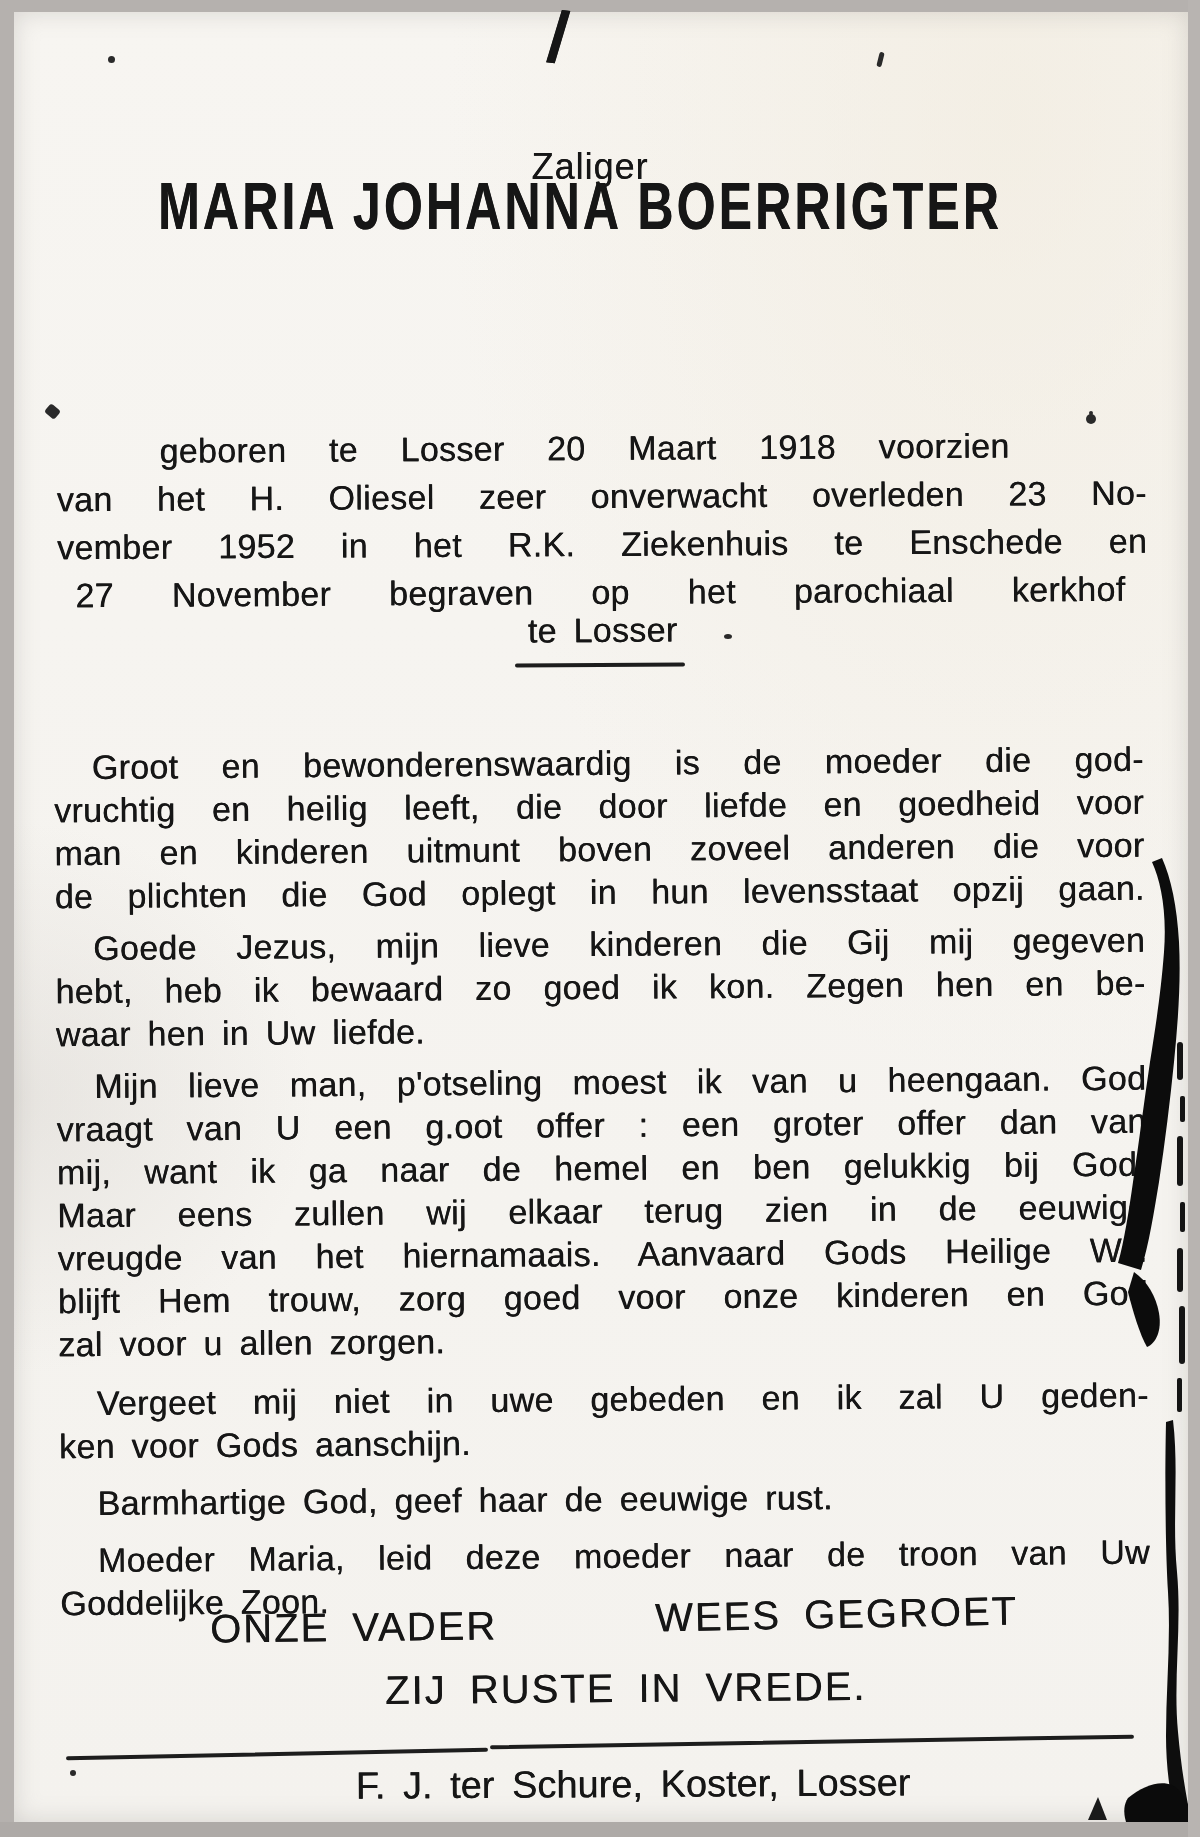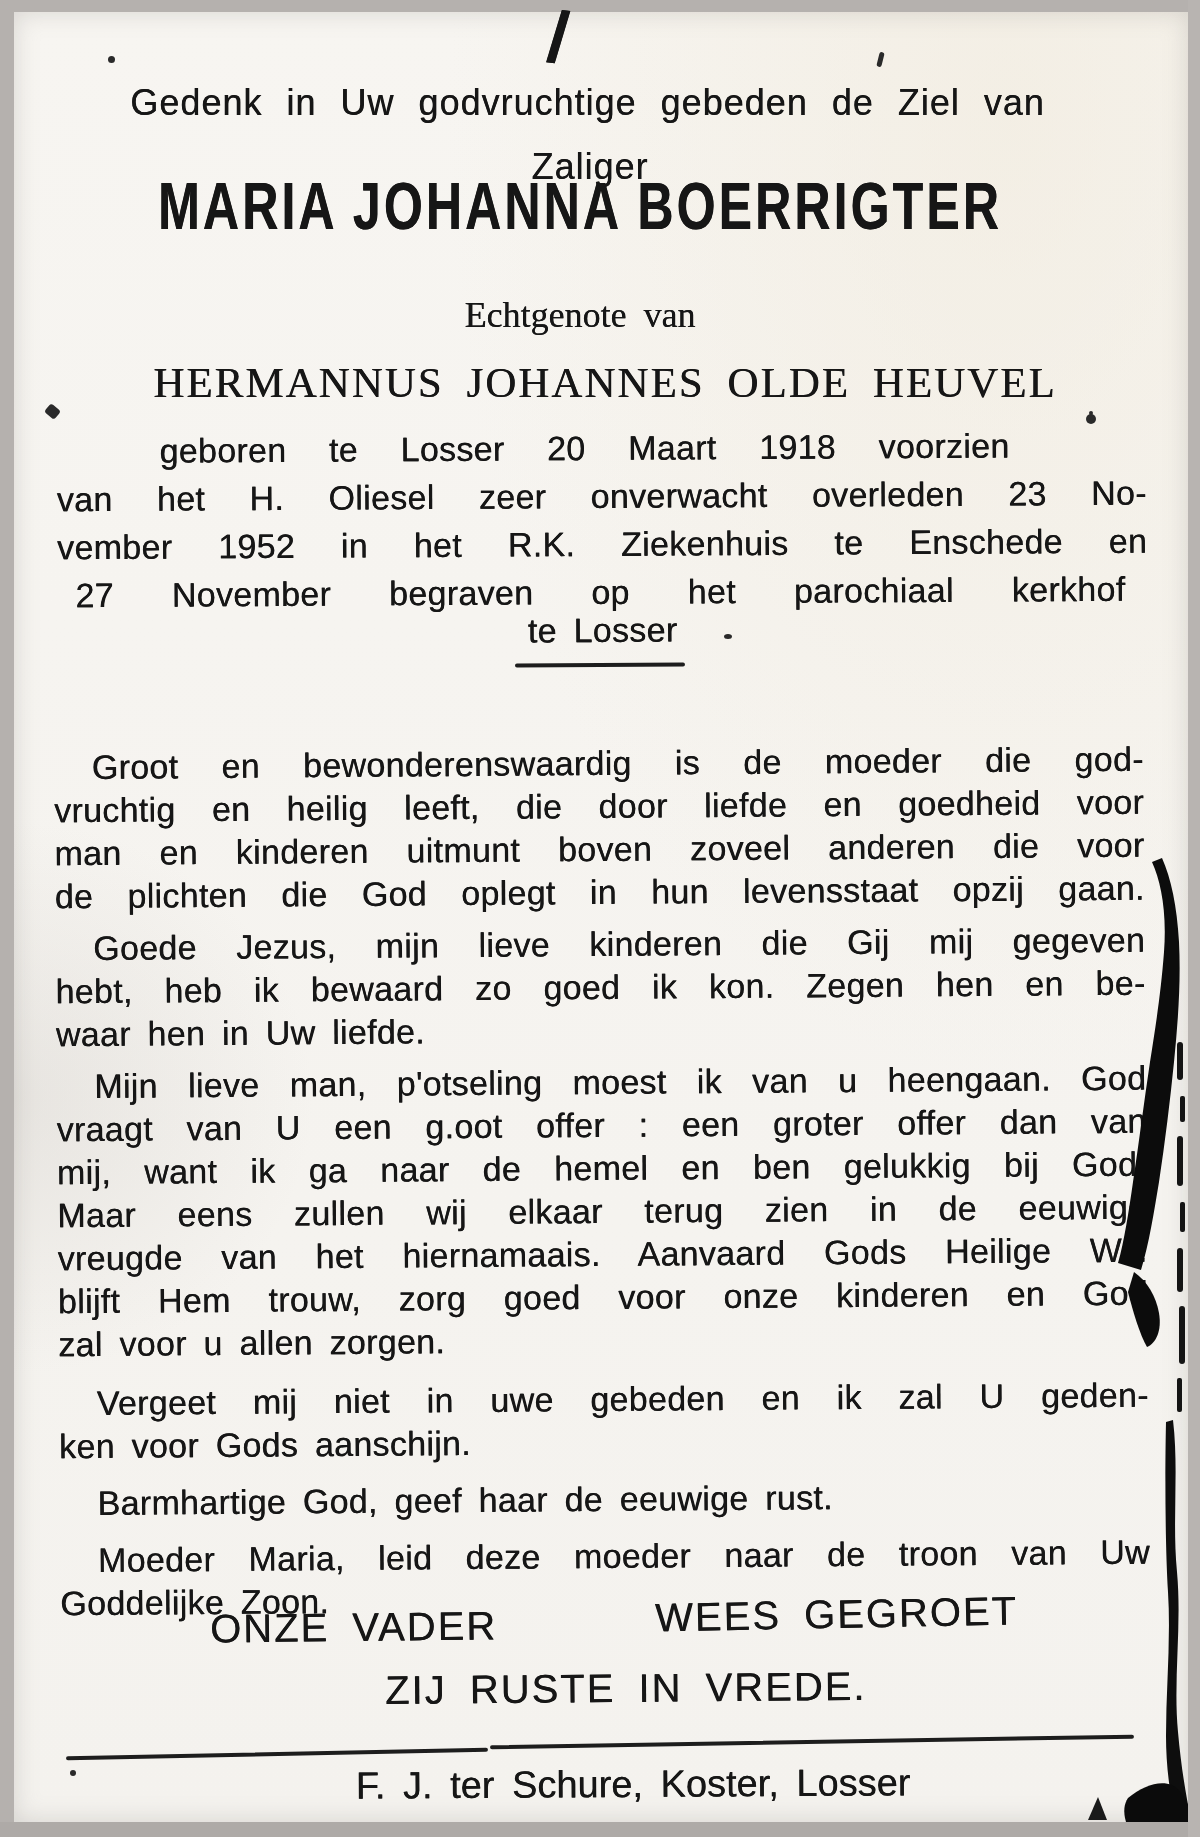--- a/index.html
+++ b/index.html
@@ -42,25 +42,22 @@
 
   <div class="abs ink" style="left:548px;top:-4px;font-size:72px;font-weight:700;transform:rotate(6deg);">/</div>
 
   <div class="speck" style="left:108px;top:56px;width:7px;height:7px;"></div>
   <div class="speck" style="left:878px;top:52px;width:5px;height:15px;transform:rotate(14deg);border-radius:3px;"></div>
   <div class="speck" style="left:46px;top:406px;width:13px;height:11px;border-radius:3px;transform:rotate(40deg);"></div>
   <div class="speck" style="left:1086px;top:414px;width:10px;height:10px;box-shadow:0 -6px 0 -3px #2a2a2a;"></div>
   <div class="speck" style="left:724px;top:634px;width:8px;height:5px;"></div>
   <div class="speck" style="left:70px;top:1770px;width:6px;height:6px;"></div>
 
-  <div class="abs ink intro" style="left:0px;top:82px;width:1175px;">Gedenk in Uw godvruchtige gebeden de Ziel van</div>
   <div class="abs ink zaliger" style="left:0px;top:146px;width:1180px;text-align:center;">Zaliger</div>
   <div class="abs ink bigname" style="left:0px;top:168px;width:1160px;">MARIA JOHANNA BOERRIGTER</div>
-  <div class="abs ink serifline echtg" style="left:0px;top:294px;width:1160px;">Echtgenote van</div>
-  <div class="abs ink serifline spouse" style="left:10px;top:358px;width:1190px;">HERMANNUS JOHANNES OLDE HEUVEL</div>
 
   <div class="abs" style="left:57px;top:424px;width:1090px;transform:rotate(-0.35deg);">
     <div class="bl j ink" style="box-sizing:border-box;padding-left:103px;width:953px;">geboren te Losser 20 Maart 1918 voorzien</div>
     <div class="bl j ink">van het H. Oliesel zeer onverwacht overleden 23 No-</div>
     <div class="bl j ink">vember 1952 in het R.K. Ziekenhuis te Enschede en</div>
     <div class="bl j ink" style="box-sizing:border-box;padding-left:18px;width:1068px;">27 November begraven op het parochiaal kerkhof</div>
     <div class="bl cen ink" style="margin-top:-10px;">te Losser</div>
   </div>
 
   <div class="abs rule" style="left:515px;top:663px;width:170px;height:4px;transform:rotate(-0.4deg);"></div>

